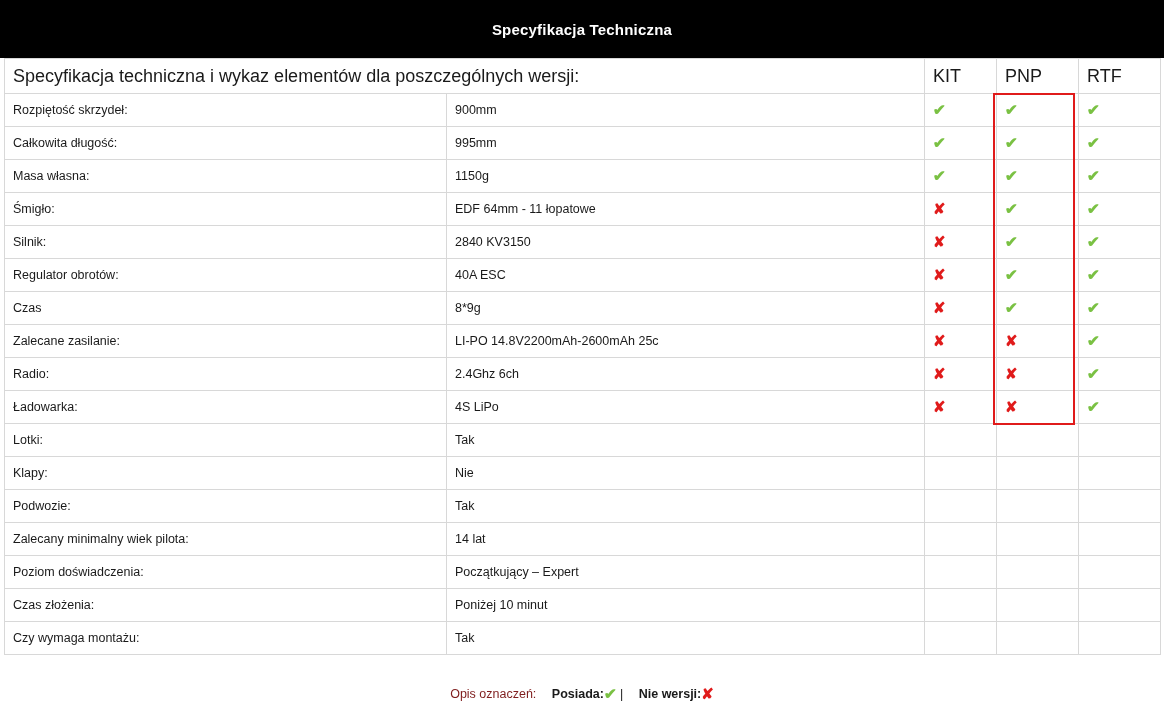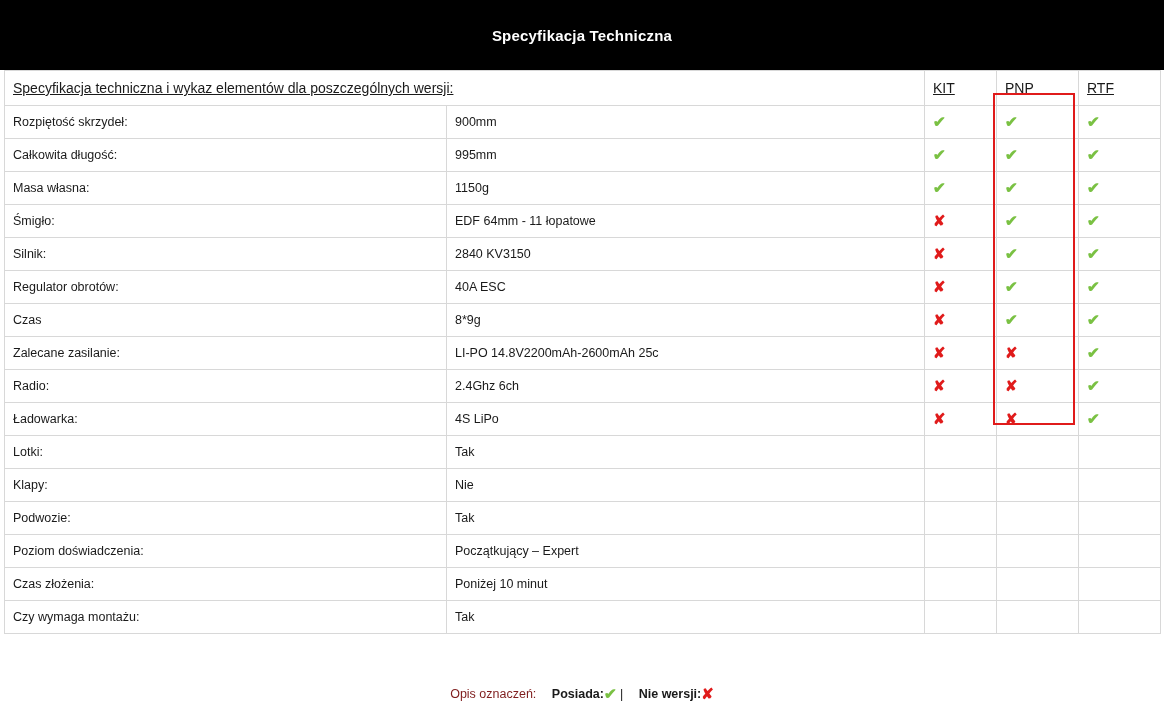--- a/index.html
+++ b/index.html
@@ -14,21 +14,21 @@
     color: #1a1a1a;
     overflow: hidden;
   }
   .page {
     position: relative;
     width: 1164px;
     height: 714px;
     background: #ffffff;
   }
   .title-bar {
-    height: 70px;
+    height: 58px;
     background: #000000;
     color: #ffffff;
     display: flex;
     align-items: center;
     justify-content: center;
     font-size: 15px;
     font-weight: bold;
     letter-spacing: .2px;
   }
   table.spec {
@@ -47,23 +47,22 @@
     font-weight: normal;
   }
   col.c-label { width: 442px; }
   col.c-value { width: 478px; }
   col.c-kit   { width: 72px; }
   col.c-pnp   { width: 82px; }
   col.c-rtf   { width: 82px; }
 
   tr.header-row td {
     height: 34px;
-    font-size: 14px;
+    font-size: 18px;
     color: #1a1a1a;
-    text-decoration: underline;
   }
   td.label { color: #1a1a1a; }
   td.value { color: #1a1a1a; }
   td.mark {
     text-align: left;
     padding-left: 10px;
   }
   .glyph-yes {
     color: #7ac143;
     font-size: 15px;
@@ -212,20 +211,27 @@
           <td class="mark"></td>
         </tr>
         <tr>
           <td class="label">Podwozie:</td>
           <td class="value">Tak</td>
           <td class="mark"></td>
           <td class="mark"></td>
           <td class="mark"></td>
         </tr>
         <tr>
+          <td class="label">Zalecany minimalny wiek pilota:</td>
+          <td class="value">14 lat</td>
+          <td class="mark"></td>
+          <td class="mark"></td>
+          <td class="mark"></td>
+        </tr>
+        <tr>
           <td class="label">Poziom doświadczenia:</td>
           <td class="value">Początkujący – Expert</td>
           <td class="mark"></td>
           <td class="mark"></td>
           <td class="mark"></td>
         </tr>
         <tr>
           <td class="label">Czas złożenia:</td>
           <td class="value">Poniżej 10 minut</td>
           <td class="mark"></td>

